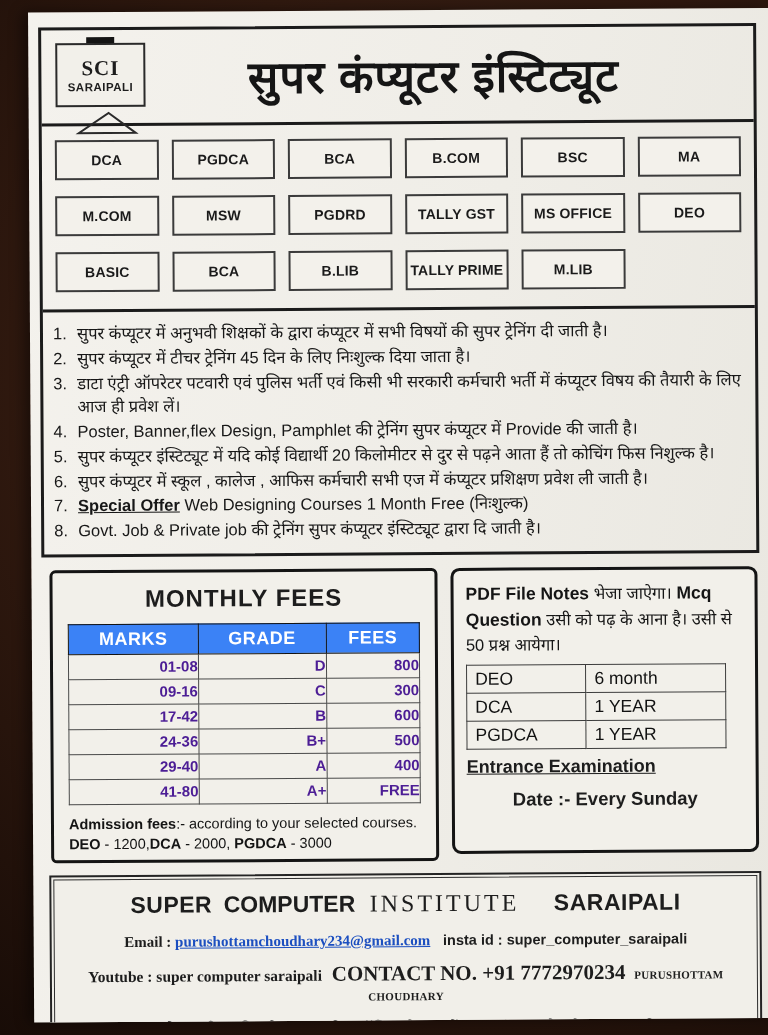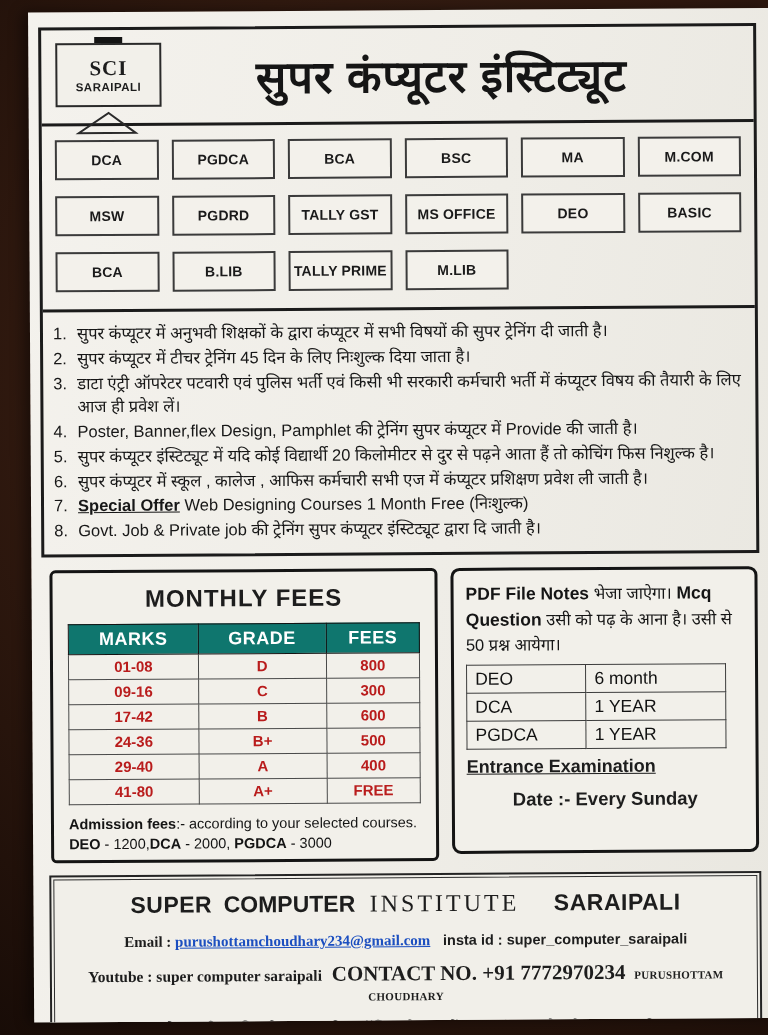--- a/index.html
+++ b/index.html
@@ -22,21 +22,21 @@
     padding: 15px 10px 0 10px;
   }
   
   .frame { border: 3px solid #1b1b1b; margin-right: 2px; }
   .hdr {
     display: flex; align-items: center;
     border-bottom: 3px solid #1b1b1b;
     padding: 8px 14px; height: 96px;
   }
   .logo {
-    width: 106px; height: 64px;
+    width: 90px; height: 64px;
     border: 2px solid #2a2a2a;
     background: #f2f0ea;
     display: flex; flex-direction: column; align-items: center; justify-content: center;
     position: relative; margin-top: -4px;
   }
   .logo::before {
     content: ""; position: absolute; top: -8px; left: 50%; margin-left: -14px;
     width: 28px; height: 6px; background: #141414;
   }
   .logo .sci { font-family: "Liberation Serif", serif; font-size: 21px; font-weight: 700; letter-spacing: 1px; }
@@ -71,27 +71,27 @@
   .mid { display: flex; gap: 13px; margin: 13px 4px 0 8px; }
   .fees-box {
     width: 388px; flex: 0 0 388px;
     border: 3px solid #141414; border-radius: 6px;
     background: #f2f0ea;
     padding: 10px 15px 10px 15px; height: 293px;
   }
   .fees-title { text-align: center; font-size: 24px; font-weight: 800; letter-spacing: 1px; margin-top: 2px; }
   table.fees { width: 100%; border-collapse: collapse; margin-top: 11px; }
   table.fees th {
-    background: #0f766e; color: #fff;
+    background: #3b82f6; color: #fff;
     font-size: 18px; font-weight: 800; letter-spacing: .5px;
     padding: 4px 0; border: 1px solid #121212;
   }
   table.fees td {
-    border: 1.5px solid #4a4a4a; text-align: center;
-    font-weight: 700; font-size: 15px; padding: 3.5px 0; color: #b91c1c;
+    border: 1.5px solid #4a4a4a; text-align: right;
+    font-weight: 700; font-size: 15px; padding: 3.5px 0; color: #4c1d95;
   }
   .fees-note { margin-top: 9px; font-size: 14.5px; line-height: 1.4; font-weight: 500; color: #141414; }
   .fees-note b { font-weight: 700; }
   .pdf-box {
     flex: 1;
     border: 3px solid #141414; border-radius: 9px;
     background: #f2f0ea;
     padding: 10px 12px 8px 12px; height: 286px;
   }
   .pdf-para { font-size: 16.5px; line-height: 1.5; color: #151515; }
@@ -134,20 +134,21 @@
       <svg class="logo-tri" width="64" height="26" viewBox="0 0 64 26" style="position:absolute; left:46px; top:96px;">
         <path d="M34 3 L61 23 L4 23 Z" fill="none" stroke="#2a2a2a" stroke-width="2"></path>
       </svg>
       <div class="title">सुपर कंप्यूटर इंस्टिट्यूट</div>
     </div>
 
     <div class="courses">
       <div class="chip">DCA</div>
       <div class="chip">PGDCA</div>
       <div class="chip">BCA</div>
+      <div class="chip">B.COM</div>
       <div class="chip">BSC</div>
       <div class="chip">MA</div>
       <div class="chip">M.COM</div>
       <div class="chip">MSW</div>
       <div class="chip">PGDRD</div>
       <div class="chip">TALLY GST</div>
       <div class="chip">MS OFFICE</div>
       <div class="chip">DEO</div>
       <div class="chip">BASIC</div>
       <div class="chip">BCA</div>

